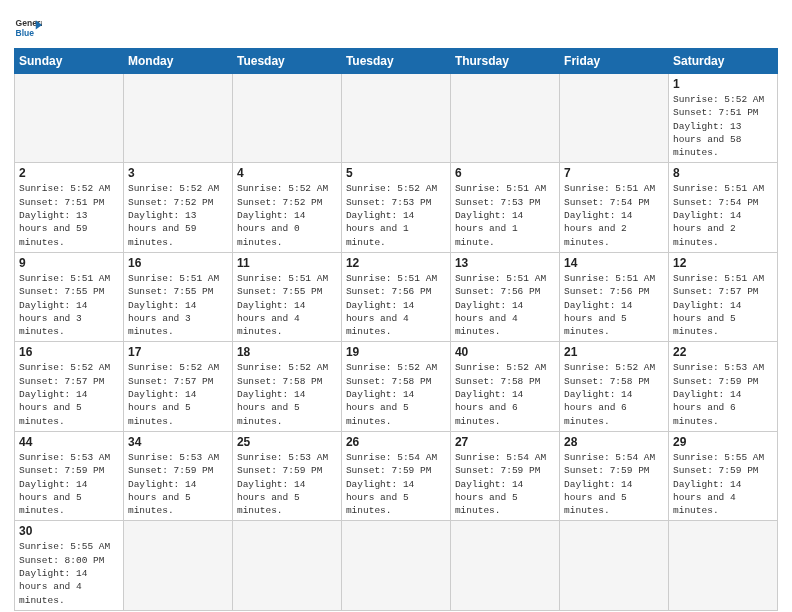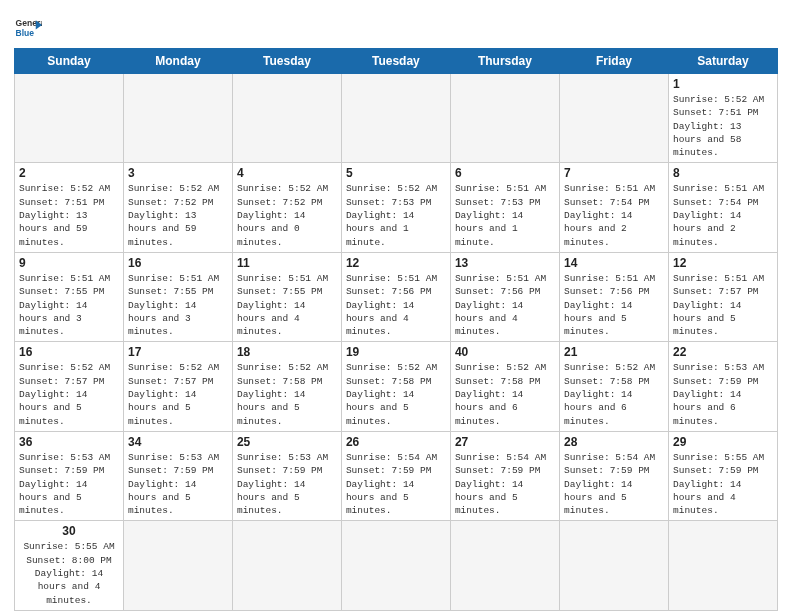--- a/index.html
+++ b/index.html
@@ -46,21 +46,21 @@
       width: 100%;
       border-collapse: collapse;
       border: 1px solid #ccc;
     }
     .calendar th {
       background: #1a6aab;
       color: #fff;
       font-size: 12px;
       font-weight: bold;
       padding: 5px 4px;
-      text-align: center;
+      text-align: left;
       border: 1px solid #1a6aab;
     }
     .calendar td {
       vertical-align: top;
       border: 1px solid #ccc;
       padding: 3px 4px;
       width: 113px;
       min-height: 72px;
       background: #fff;
       font-size: 10px;
@@ -77,21 +77,20 @@
       margin-bottom: 2px;
     }
     .day-info {
       font-size: 9.5px;
       color: #333;
       line-height: 1.4;
       font-family: Liberation Mono, monospace;
     }
     .last-row td {
       min-height: 60px;
-      text-align: center;
     }
   </style>
 </head>
 <body>
 
 <div class="page">
   <div class="header-area">
     <div class="logo">
       <svg class="logo-icon" viewBox="0 0 36 36">
         <text x="2" y="16" font-size="11" font-weight="bold" fill="#333" font-family="Arial">General</text>
@@ -259,21 +258,21 @@
           </td>
           <td>
             <span class="day-num">22</span>
             <div class="day-info">Sunrise: 5:53 AM
 Sunset: 7:59 PM
 Daylight: 14 hours and 6 minutes.</div>
           </td>
         </tr>
         <tr>
           <td>
-            <span class="day-num">36</span>
+            <span class="day-num">44</span>
             <div class="day-info">Sunrise: 5:53 AM
 Sunset: 7:59 PM
 Daylight: 14 hours and 5 minutes.</div>
           </td>
           <td>
             <span class="day-num">34</span>
             <div class="day-info">Sunrise: 5:53 AM
 Sunset: 7:59 PM
 Daylight: 14 hours and 5 minutes.</div>
           </td>

